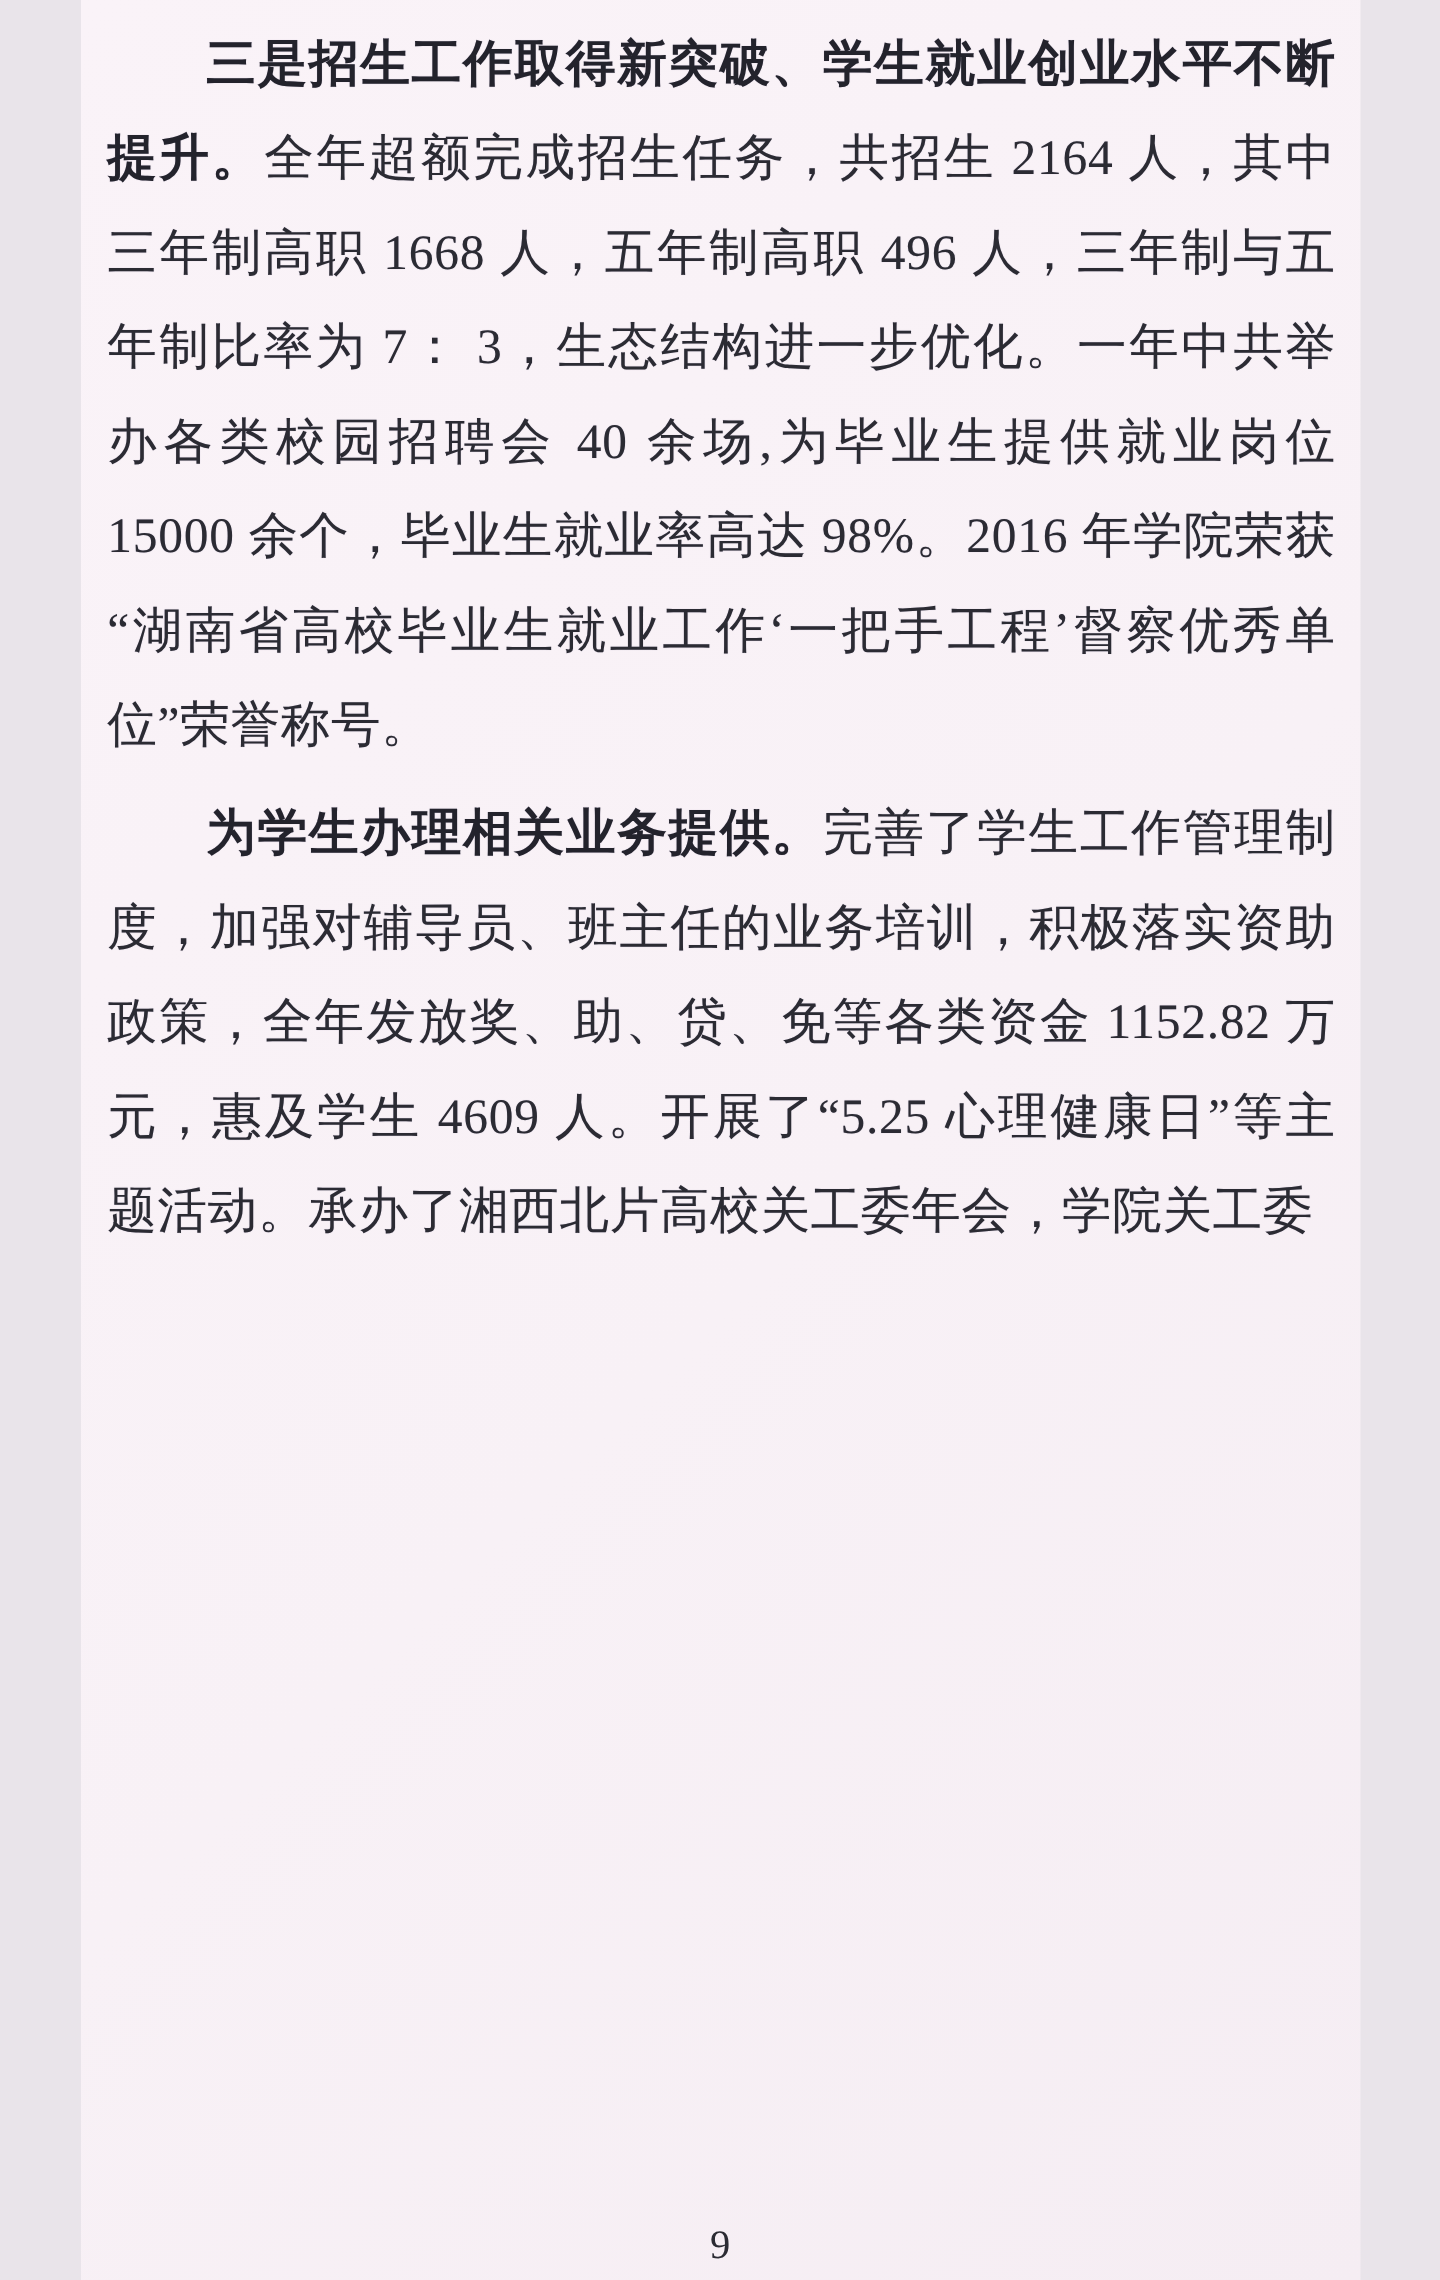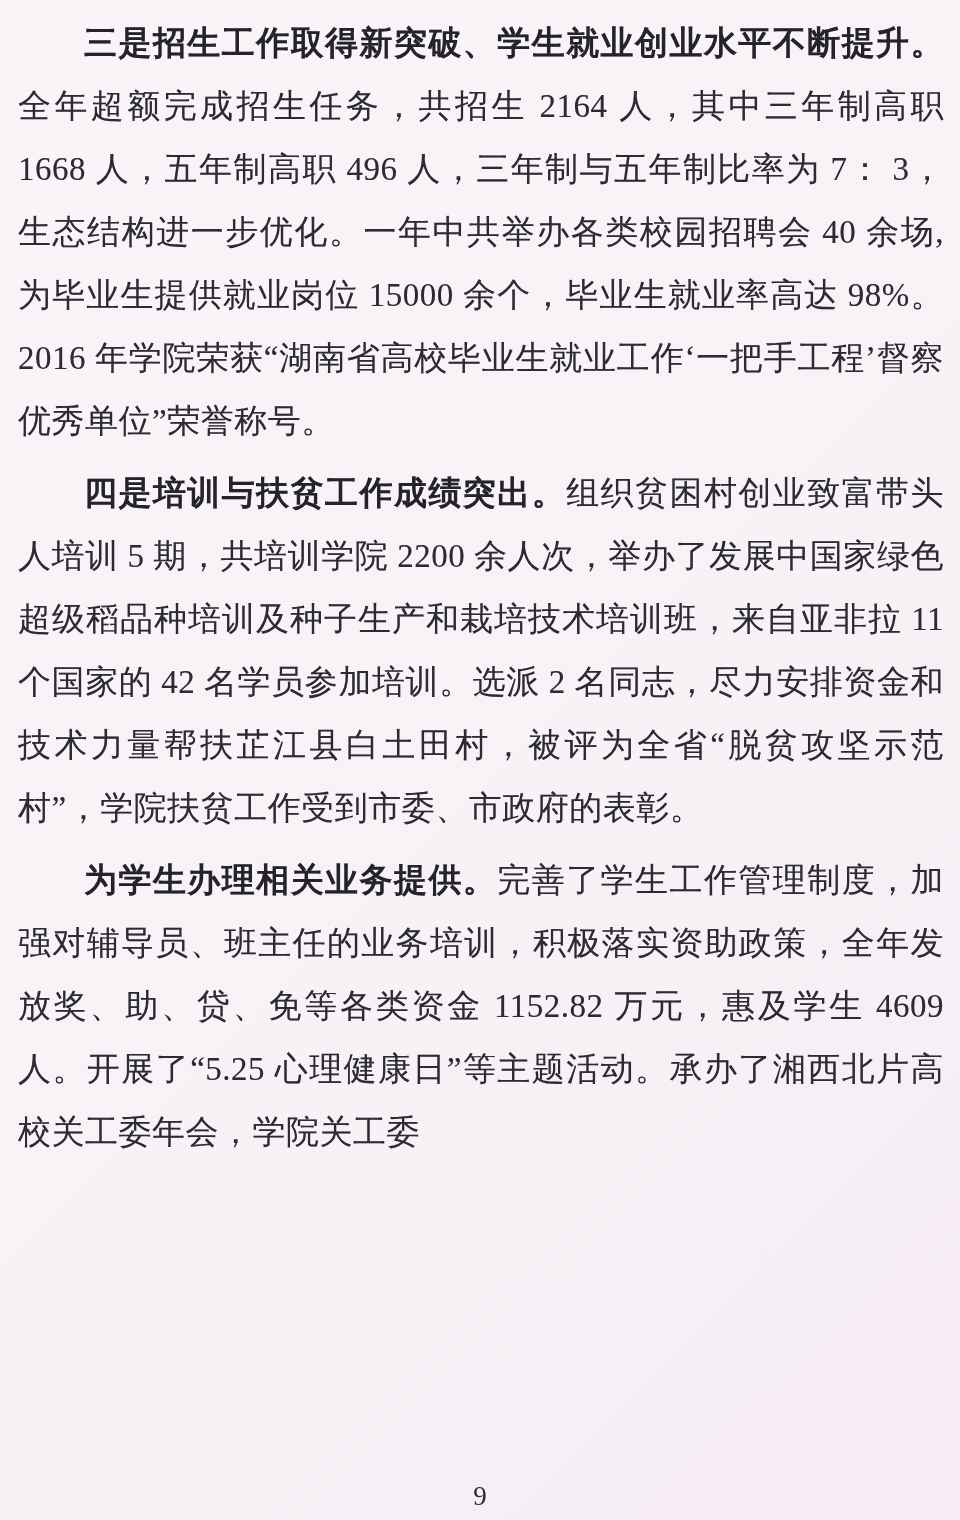--- a/index.html
+++ b/index.html
@@ -5,21 +5,21 @@
   html, body {
     margin: 0;
     padding: 0;
   }
   body {
     background: #e9e4ea;
     font-family: "Liberation Serif", "DejaVu Serif", serif;
   }
   .page {
     position: relative;
-    width: 960px;
+    width: 853px;
     height: 1520px;
     margin: 0 auto;
     background: linear-gradient(135deg, #faf3f8 0%, #f8f1f6 55%, #f5edf3 100%);
     overflow: hidden;
     box-sizing: border-box;
     color: #2b2b33;
   }
   .content {
     box-sizing: border-box;
     padding: 12px 16px 0 18px;
@@ -52,21 +52,20 @@
   }
 </style>
 </head>
 <body>
 
 <div class="page">
   <div class="content">
 
     <p class="para"><span class="lead">三是招生工作取得新突破、学生就业创业水平不断提升。</span><span>全年超额完成招生任务，共招生 2164 人，其中三年制高职 1668 人，五年制高职 496 人，三年制与五年制比率为 7： 3，生态结构进一步优化。一年中共举办各类校园招聘会 40 余场,为毕业生提供就业岗位 15000 余个，毕业生就业率高达 98%。2016 年学院荣获“湖南省高校毕业生就业工作‘一把手工程’督察优秀单位”荣誉称号。</span></p>
 
-    <p class="para"><span class="lead">四是培训与扶贫工作成绩突出。</span><span>组织贫困村创业致富带头人培训 5 期，共培训学院 2200 余人次，举办了发展中国家绿色超级稻品种培训及种子生产和栽培技术培训班，来自亚非拉 11 个国家的 42 名学员参加培训。选派 2 名同志，尽力安排资金和技术力量帮扶芷江县白土田村，被评为全省“脱贫攻坚示范村”，学院扶贫工作受到市委、市政府的表彰。</span></p>
 
 
 
     <p class="para"><span class="lead">为学生办理相关业务提供。</span><span>完善了学生工作管理制度，加强对辅导员、班主任的业务培训，积极落实资助政策，全年发放奖、助、贷、免等各类资金 1152.82 万元，惠及学生 4609 人。开展了“5.25 心理健康日”等主题活动。承办了湘西北片高校关工委年会，学院关工委</span></p>
 
   </div>
 
   <div class="page-number">9</div>
 </div>
 

